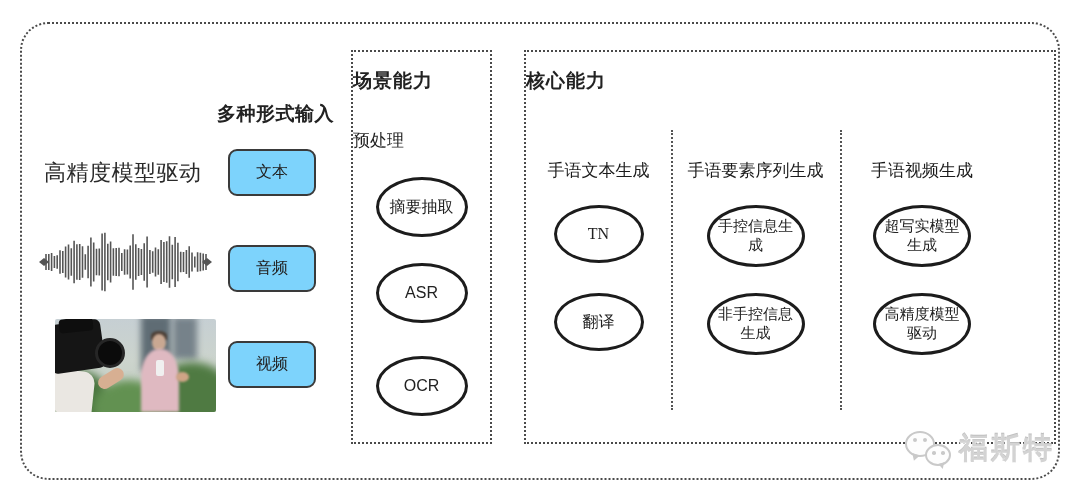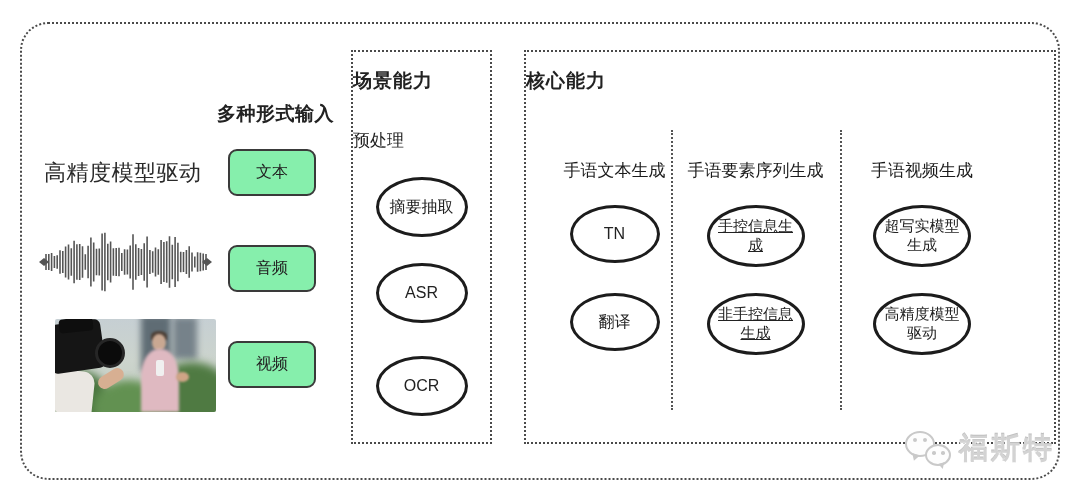--- a/index.html
+++ b/index.html
@@ -7,21 +7,21 @@
   .stage{position:relative;width:1080px;height:499px;}
 
   
   .frame{position:absolute;left:20px;top:22px;width:1036px;height:454px;
     border:2px dotted #4a4a4a;border-radius:28px;}
 
   
   .input-heading{position:absolute;left:217px;top:101px;font-size:19px;font-weight:bold;letter-spacing:.5px;}
   .sample-sentence{position:absolute;left:44px;top:158px;font-size:22px;color:#2a2a2a;letter-spacing:.5px;}
   .io-box{position:absolute;left:228px;width:84px;height:43px;border:2px solid #3a3a3a;border-radius:9px;
-    background:#86efac;display:flex;align-items:center;justify-content:center;font-size:16px;}
+    background:#7dd3fc;display:flex;align-items:center;justify-content:center;font-size:16px;}
   .b-text{top:149px;} .b-audio{top:245px;} .b-video{top:341px;}
 
   .waveform{position:absolute;left:38px;top:228px;}
 
   
   .video-thumb{position:absolute;left:55px;top:319px;width:161px;height:93px;overflow:hidden;
     background:linear-gradient(180deg,#c6cfd3 0%,#ccd4cd 45%,#bfcbbc 100%);border-radius:2px;}
   .vt{position:absolute;}
   .vt-b1{left:86px;top:-4px;width:30px;height:56px;background:#5f6c74;filter:blur(3px);}
   .vt-b2{left:118px;top:-2px;width:24px;height:42px;background:#76828a;filter:blur(3px);}
@@ -48,25 +48,25 @@
 
   .ellipse{position:absolute;left:50%;transform:translateX(-50%);background:#fff;
     border:3px solid #1c1c1c;border-radius:50%;display:flex;align-items:center;justify-content:center;
     text-align:center;font-size:15px;line-height:1.25;padding:0 5px;box-sizing:border-box;}
   .scene-panel .ellipse{width:92px;height:60px;font-size:16px;}
   .se1{top:125px;} .se2{top:211px;} .se3{top:304px;}
 
   .vsep{position:absolute;top:78px;height:280px;border-left:2px dotted #555;}
   .s1{left:145px;} .s2{left:314px;}
   .col{position:absolute;top:0;height:100%;}
-  .col1{left:16px;width:145px;} .col2{left:145;width:169px;left:145px;} .col3{left:314px;width:164px;}
+  .col1{left:0;width:145px;font-family:Liberation Serif, serif;} .col2{left:145;width:169px;left:145px;} .col3{left:314px;width:164px;}
   .col-header{position:absolute;top:107px;left:0;width:100%;text-align:center;font-size:17px;color:#1b1b1b;}
   .r1{top:153px;} .r2{top:241px;}
   .col1 .ellipse{width:90px;height:58px;font-size:16px;}
-  .col2 .ellipse{width:98px;height:62px;text-decoration:underline;}
+  .col2 .ellipse{width:98px;height:62px;}
   .col3 .ellipse{width:98px;height:62px;}
 
   
   .watermark{position:absolute;left:903px;top:429px;display:flex;align-items:flex-start;z-index:5;}
   .wm-logo{position:relative;width:56px;height:44px;}
   .bubble{position:absolute;background:#fdfdfd;border:2.5px solid #c9c9c9;border-radius:50%;box-sizing:border-box;}
   .bub1{left:2px;top:2px;width:30px;height:26px;}
   .bub2{left:22px;top:15px;width:26px;height:22px;}
   .eye{position:absolute;background:#c9c9c9;border-radius:50%;}
   .e11{left:10px;top:9px;width:4px;height:4px;} .e12{left:20px;top:9px;width:4px;height:4px;}

